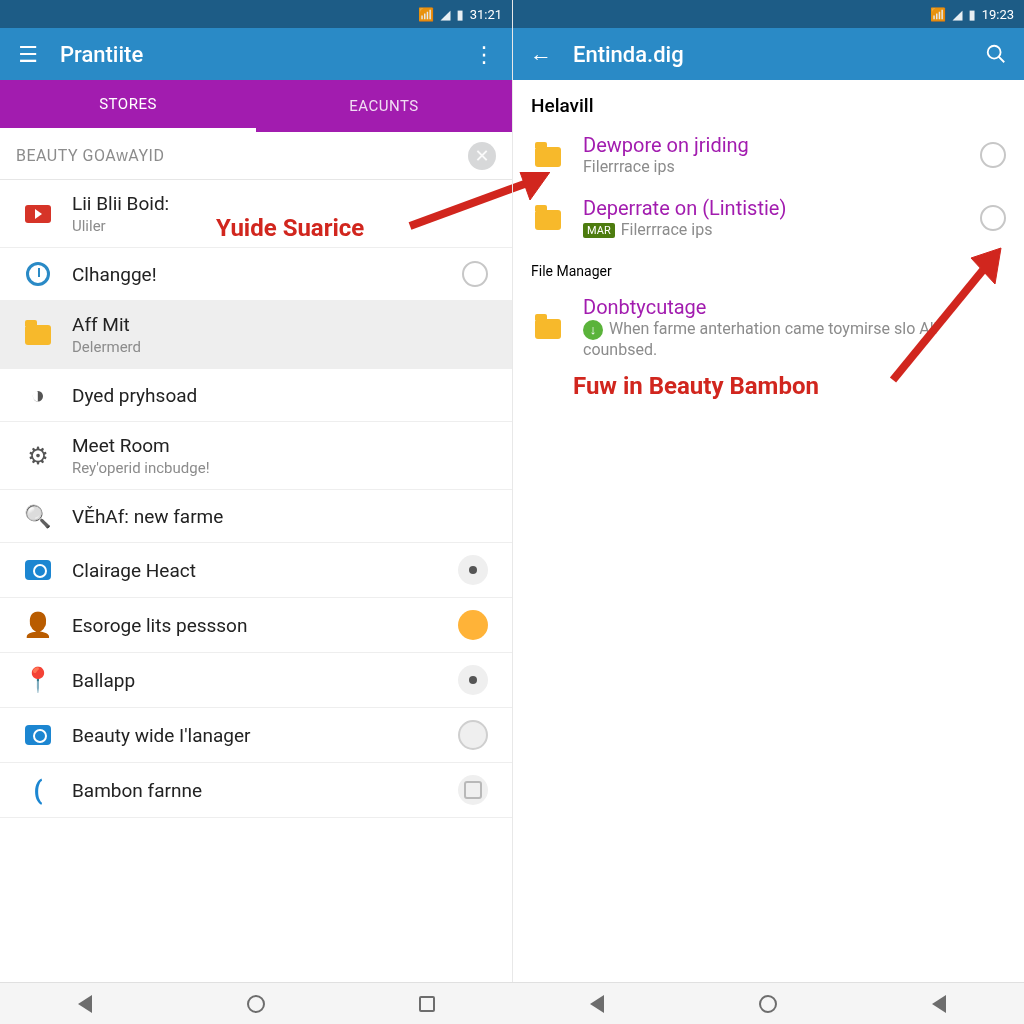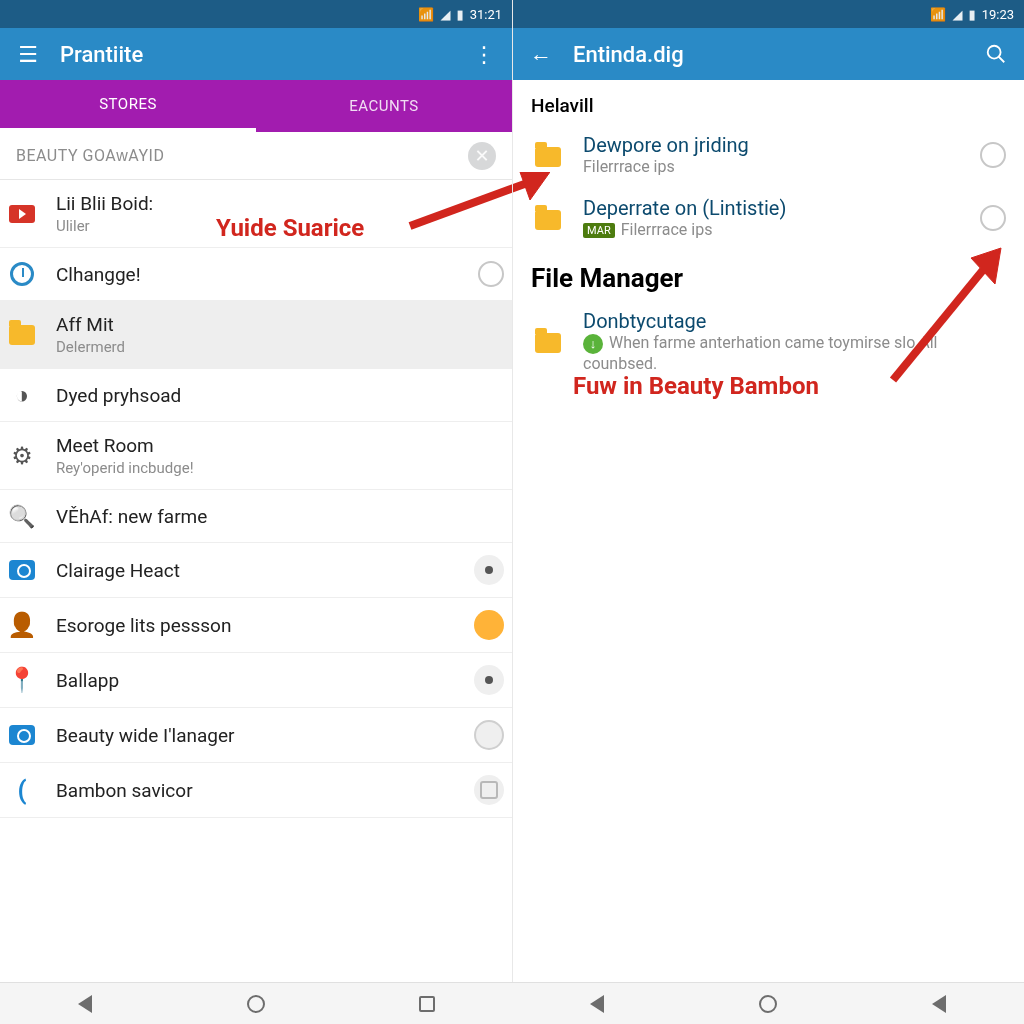--- a/index.html
+++ b/index.html
@@ -11,21 +11,21 @@
   .appbar { background: #2a8ac6; color: #fff; height: 52px; display: flex; align-items: center; padding: 0 14px; }
   .appbar .title { font-size: 22px; font-weight: 500; flex: 1; margin-left: 18px; }
   .icon-btn { width: 28px; height: 28px; display: flex; align-items: center; justify-content: center; font-size: 22px; }
   .tabs { background: #a21caf; color: #fff; display: flex; height: 52px; }
   .tab { flex: 1; display: flex; align-items: center; justify-content: center; font-size: 15px; letter-spacing: .5px; opacity: .85; }
   .tab.active { border-bottom: 4px solid #fff; opacity: 1; }
   .searchrow { height: 48px; display: flex; align-items: center; padding: 0 16px; border-bottom: 1px solid #e6e6e6; }
   .searchrow .q { flex: 1; color: #8c8c8c; font-size: 16px; letter-spacing: .5px; }
   .clear-badge { width: 28px; height: 28px; border-radius: 50%; background: #d7d8d9; color: #fafafa; display: flex; align-items: center; justify-content: center; font-size: 18px; }
   .list { overflow: hidden; flex: 1; background: #fff; }
-  .row { display: flex; align-items: center; padding: 12px 8px; gap: 20px; border-bottom: 1px solid #eee; position: relative; }
+  .row { display: flex; align-items: center; padding: 12px 24px; gap: 20px; border-bottom: 1px solid #eee; position: relative; }
   .row.selected { background: #eeeeee; }
   .row .icon { width: 28px; height: 28px; display: flex; align-items: center; justify-content: center; }
   .row .labels { flex: 1; }
   .row .primary { font-size: 19px; color: #222; }
   .row .secondary { font-size: 15px; color: #8c8c8c; margin-top: 2px; }
   .radio-empty { width: 26px; height: 26px; border: 2px solid #c7c7c7; border-radius: 50%; }
   .dot-badge { width: 30px; height: 30px; border-radius: 50%; background: #efefef; display: flex; align-items: center; justify-content: center; }
   .dot-badge.dark::after { content:""; width: 8px; height: 8px; background:#555; border-radius:50%; }
   .dot-badge.orange { background:#ffb338; }
   .dot-badge.white  { border:2px solid #cfcfcf; }
@@ -47,21 +47,21 @@
   .ic-cam::before{ content:""; position:absolute; left:8px; top:4px; width:10px; height:10px; border:2px solid #fff; border-radius:50%; }
   .ic-user  { font-size:24px; color:#2a8ac6; }
   .ic-pin   { font-size:24px; color:#1c86d1; }
   .ic-brace { font-size:26px; color:#1c86d1; font-weight:bold; }
 
   
   .sectionhdr { font-size: 19px; font-weight: 500; padding: 14px 18px 6px 18px; }
   .rrow { display:flex; align-items:center; padding:10px 18px; gap:18px; }
   .rrow .ic { width:34px; display:flex; justify-content:center; padding-top:4px;}
   .rrow .labels { flex:1; }
-  .rrow .primary { font-size:20px; color:#0c4a6e; }
+  .rrow .primary { font-size:20px; color:#a21caf; }
   .rrow .secondary { font-size:16px; color:#8c8c8c; }
   .toggle-on  { width:40px; height:20px; background:#9cc8ed; border-radius:10px; position:relative; }
   .toggle-on::after { content:""; position:absolute; right:-4px; top:-4px; width:26px; height:26px; background:#1477cf; border-radius:50%; }
   .subline .chip { display:inline-block; font-size:11px; padding:1px 4px; background:#4d7c0f; color:#fff; border-radius:2px; margin-right:6px; vertical-align:middle;}
   .greenball { width:20px; height:20px; background:#5ab33a; border-radius:50%; display:inline-flex; align-items:center; justify-content:center; color:#fff; font-size:13px; margin-right:6px; vertical-align:middle;}
 
   
   .anno { position:absolute; color:#d1261e; font-weight:bold; font-size:24px; pointer-events:none; }
   .arrow { stroke:#d1261e; fill:#d1261e; }
 
@@ -184,21 +184,21 @@
           <div class="labels">
             <div class="primary">Beauty wide I'lanager</div>
           </div>
           <div class="dot-badge white"></div>
         </div>
         <div class="row">
           <div class="icon">
             <span class="ic-brace">(</span>
           </div>
           <div class="labels">
-            <div class="primary">Bambon savicor</div>
+            <div class="primary">Bambon farnne</div>
           </div>
           <div class="dot-badge box"></div>
         </div>
       </div>
 
     <svg style="position:absolute; left:220px; top:172px; width:330px; height:80px; pointer-events:none;">
       <line class="arrow" x1="190" y1="54" x2="310" y2="10" stroke-width="8"></line>
       <polygon class="arrow" points="300,0 330,0 310,28"></polygon>
     </svg>
     <div class="anno" style="left:216px; top:214px;">Yuide Suarice</div>
@@ -239,21 +239,21 @@
             <div class="ic-folder"></div>
           </div>
           <div class="labels">
             <div class="primary">Deperrate on (Lintistie)</div>
             <div class="secondary subline"><span class="chip">MAR</span>Filerrrace ips</div>
           </div>
           <div class="radio-empty"></div>
         </div>
       </div>
 
-    <div class="sectionhdr" style="font-size:26px; font-weight:bold;">File Manager</div>
+    <div class="sectionhdr" style="font-size:14px; font-weight:normal;">File Manager</div>
     <div id="right-list2">
         <div class="rrow">
           <div class="ic">
             <div class="ic-folder"></div>
           </div>
           <div class="labels">
             <div class="primary">Donbtycutage</div>
             <div class="secondary subline"><span class="greenball">↓</span>When farme anterhation came toymirse slo All counbsed.</div>
           </div>
         </div>

